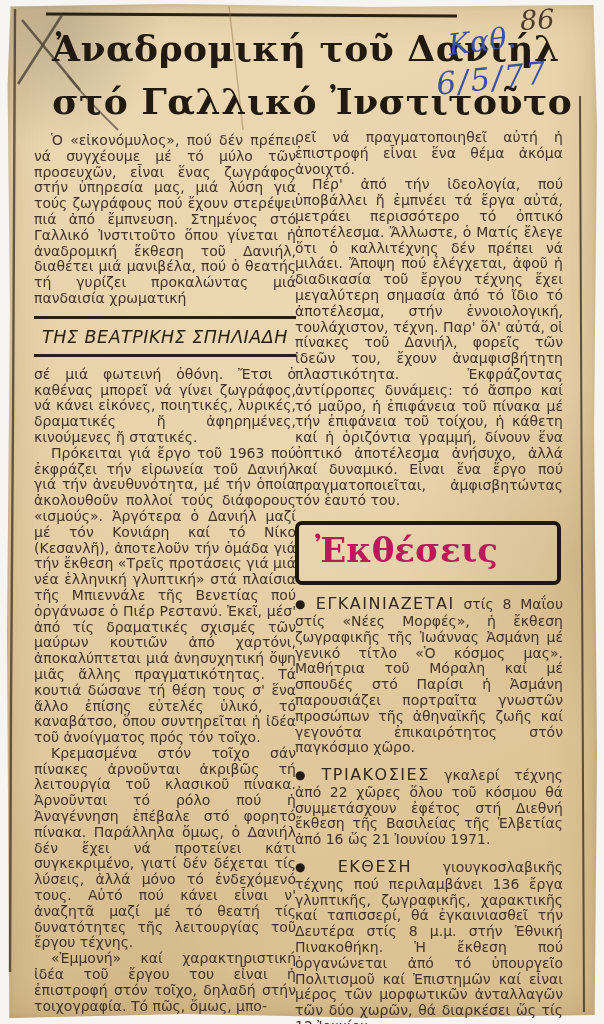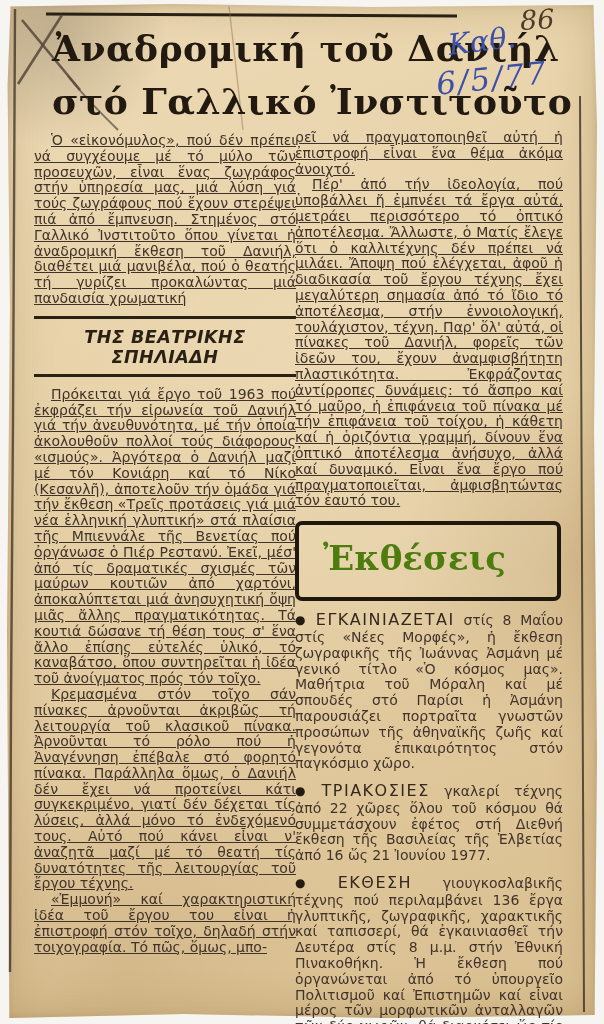--- a/index.html
+++ b/index.html
@@ -38,42 +38,42 @@
   .hw{position:absolute;font-family:"DejaVu Serif",serif;font-style:italic;}
   .hw-code{left:448px;top:24px;font-size:29px;color:#3c50a8;transform:rotate(-7deg);}
   .hw-num{left:520px;top:4px;font-size:27px;color:#4d3c2b;transform:rotate(-3deg);}
   .hw-date{left:436px;top:60px;font-size:31px;color:#3c50a8;transform:rotate(-6deg);letter-spacing:2px;}
 
   .col{position:absolute;color:#41332a;}
   .col-left{left:34px;top:133px;width:262px;}
   .col-right{left:295px;top:130px;width:268px;}
   .col p.body-p{
     margin:0;font-size:14px;line-height:15.8px;
-    text-align:justify;text-justify:inter-word;text-decoration:underline;
+    text-align:justify;text-justify:inter-word;
   }
   .col p.body-p.indent{text-indent:17px;}
 
   .byline{
     margin:9px 0 10px 0;padding:8px 0 7px 0;
     border-top:3px solid #2a2115;border-bottom:3px solid #2a2115;
     text-align:center;
     font-family:"DejaVu Sans",sans-serif;
-    font-weight:bold;font-style:italic;
+    font-weight:normal;font-style:italic;
     font-size:17.5px;letter-spacing:.5px;color:#2a2115;
   }
 
   .ex-box{
     margin:12px 2px 4px 0;
     border:4px solid #1f180e;border-radius:7px;
     padding:1px 10px 7px 12px;
     background:rgba(255,250,235,.08);
   }
   .ex-title{
-    margin:12px;font-family:"DejaVu Serif","Liberation Serif",serif;
-    font-weight:bold;font-size:34px;line-height:40px;color:#4d7c0f;
+    margin:4px;font-family:"DejaVu Serif","Liberation Serif",serif;
+    font-weight:bold;font-size:34px;line-height:40px;color:#be185d;
   }
   .ex-item{margin:11px 0 0 0;font-size:14px;line-height:15.8px;text-align:justify;color:#41332a;}
   .ex-bullet{font-size:12px;margin-right:6px;position:relative;top:-1px;color:#241c12;}
   .ex-lead{letter-spacing:1.5px;font-size:16px;color:#33281e;}
 </style>
 </head>
 <body>
 
 <div class="page">
   <div class="paper"></div>
@@ -105,20 +105,21 @@
   <div class="col col-left">
     <div>
 
         <p class="body-p indent">Ὁ «εἰκονόμυλος», πού δέν πρέπει νά συγχέουμε μέ τό μύλο τῶν προσευχῶν, εἶναι ἕνας ζωγράφος στήν ὑπηρεσία μας, μιά λύση γιά τούς ζωγράφους πού ἔχουν στερέψει πιά ἀπό ἔμπνευση. Στημένος στό Γαλλικό Ἰνστιτοῦτο ὅπου γίνεται ἡ ἀναδρομική ἔκθεση τοῦ Δανιήλ, διαθέτει μιά μανιβέλα, πού ὁ θεατής τή γυρίζει προκαλώντας μιά πανδαισία χρωματική</p>
       </div>
 
     <div class="byline">ΤΗΣ ΒΕΑΤΡΙΚΗΣ ΣΠΗΛΙΑΔΗ</div>
 
     <div>
 
+        <p class="body-p">σέ μιά φωτεινή ὀθόνη. Ἔτσι ὁ καθένας μπορεῖ νά γίνει ζωγράφος, νά κάνει εἰκόνες, ποιητικές, λυρικές, δραματικές ἤ ἀφηρημένες, κινούμενες ἤ στατικές.</p>
 
         <p class="body-p indent">Πρόκειται γιά ἔργο τοῦ 1963 πού ἐκφράζει τήν εἰρωνεία τοῦ Δανιήλ γιά τήν ἀνευθυνότητα, μέ τήν ὁποία ἀκολουθοῦν πολλοί τούς διάφορους «ισμούς». Ἀργότερα ὁ Δανιήλ μαζί μέ τόν Κονιάρη καί τό Νίκο (Κεσανλῆ), ἀποτελοῦν τήν ὁμάδα γιά τήν ἔκθεση «Τρεῖς προτάσεις γιά μιά νέα ἑλληνική γλυπτική» στά πλαίσια τῆς Μπιεννάλε τῆς Βενετίας πού ὀργάνωσε ὁ Πιέρ Ρεστανύ. Ἐκεῖ, μέσ' ἀπό τίς δραματικές σχισμές τῶν μαύρων κουτιῶν ἀπό χαρτόνι, ἀποκαλύπτεται μιά ἀνησυχητική ὄψη μιᾶς ἄλλης πραγματικότητας. Τά κουτιά δώσανε τή θέση τους σ' ἕνα ἄλλο ἐπίσης εὐτελές ὑλικό, τό καναβάτσο, ὅπου συντηρεῖται ἡ ἰδέα τοῦ ἀνοίγματος πρός τόν τοῖχο.</p>
 
         <p class="body-p indent">Κρεμασμένα στόν τοῖχο σάν πίνακες ἀρνοῦνται ἀκριβῶς τή λειτουργία τοῦ κλασικοῦ πίνακα. Ἀρνοῦνται τό ρόλο πού ἡ Ἀναγέννηση ἐπέβαλε στό φορητό πίνακα. Παράλληλα ὅμως, ὁ Δανιήλ δέν ἔχει νά προτείνει κάτι συγκεκριμένο, γιατί δέν δέχεται τίς λύσεις, ἀλλά μόνο τό ἐνδεχόμενό τους. Αὐτό πού κάνει εἶναι ν' ἀναζητᾶ μαζί μέ τό θεατή τίς δυνατότητες τῆς λειτουργίας τοῦ ἔργου τέχνης.</p>
 
         <p class="body-p indent">«Ἐμμονή» καί χαρακτηριστική ἰδέα τοῦ ἔργου του εἶναι ἡ ἐπιστροφή στόν τοῖχο, δηλαδή στήν τοιχογραφία. Τό πῶς, ὅμως, μπο-</p>
       </div>
   </div>
 
   <div class="col col-right">
@@ -130,18 +131,18 @@
       </div>
 
     <div class="ex-box">
       <h2 class="ex-title">Ἐκθέσεις</h2>
     </div>
 
     <div>
 
         <p class="ex-item"><span class="ex-bullet">●</span><span class="ex-lead">ΕΓΚΑΙΝΙΑΖΕΤΑΙ</span> <span>στίς 8 Μαΐου στίς «Νέες Μορφές», ἡ ἔκθεση ζωγραφικῆς τῆς Ἰωάννας Ἀσμάνη μέ γενικό τίτλο «Ὁ κόσμος μας». Μαθήτρια τοῦ Μόραλη καί μέ σπουδές στό Παρίσι ἡ Ἀσμάνη παρουσιάζει πορτραῖτα γνωστῶν προσώπων τῆς ἀθηναϊκῆς ζωῆς καί γεγονότα ἐπικαιρότητος στόν παγκόσμιο χῶρο.</span></p>
 
-        <p class="ex-item"><span class="ex-bullet">●</span><span class="ex-lead">ΤΡΙΑΚΟΣΙΕΣ</span> <span>γκαλερί τέχνης ἀπό 22 χῶρες ὅλου τοῦ κόσμου θά συμμετάσχουν ἐφέτος στή Διεθνή ἔκθεση τῆς Βασιλείας τῆς Ἑλβετίας ἀπό 16 ὥς 21 Ἰουνίου 1977.</span></p>
+        <p class="ex-item"><span class="ex-bullet">●</span><span class="ex-lead">ΤΡΙΑΚΟΣΙΕΣ</span> <span>γκαλερί τέχνης ἀπό 22 χῶρες ὅλου τοῦ κόσμου θά συμμετάσχουν ἐφέτος στή Διεθνή ἔκθεση τῆς Βασιλείας τῆς Ἑλβετίας ἀπό 16 ὥς 21 Ἰουνίου 1971.</span></p>
 
         <p class="ex-item"><span class="ex-bullet">●</span><span class="ex-lead">ΕΚΘΕΣΗ</span> <span>γιουγκοσλαβικῆς τέχνης πού περιλαμβάνει 136 ἔργα γλυπτικῆς, ζωγραφικῆς, χαρακτικῆς καί ταπισσερί, θά ἐγκαινιασθεῖ τήν Δευτέρα στίς 8 μ.μ. στήν Ἐθνική Πινακοθήκη. Ἡ ἔκθεση πού ὀργανώνεται ἀπό τό ὑπουργεῖο Πολιτισμοῦ καί Ἐπιστημῶν καί εἶναι μέρος τῶν μορφωτικῶν ἀνταλλαγῶν τῶν δύο χωρῶν, θά διαρκέσει ὥς τίς 12 Ἰουνίου.</span></p>
       </div>
   </div>
 </div>
 
 </body></html>

